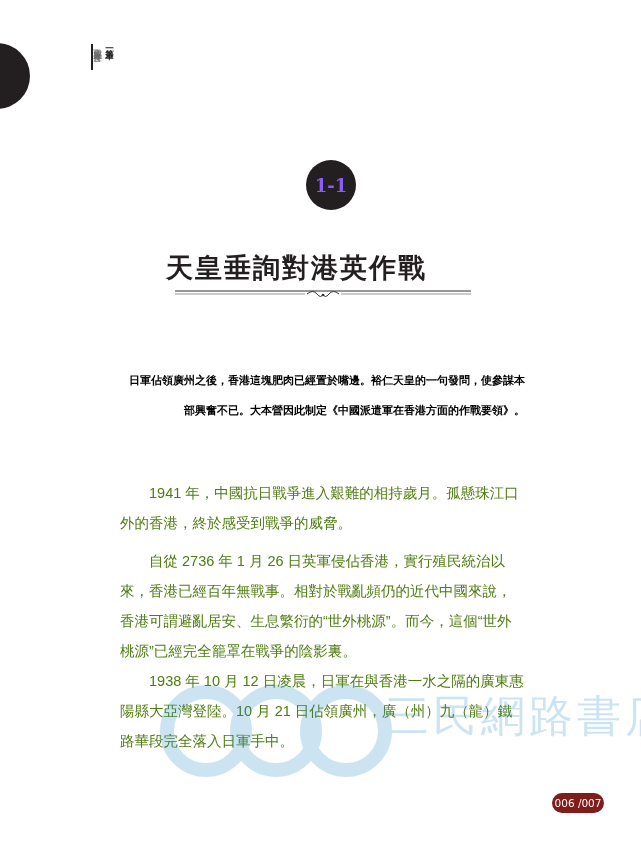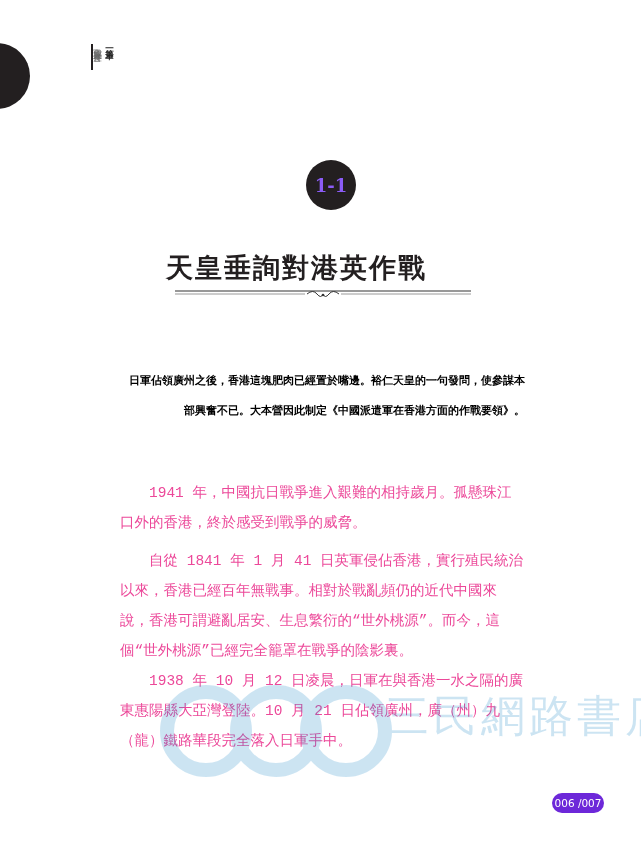--- a/index.html
+++ b/index.html
@@ -23,32 +23,32 @@
                    font-family: "DejaVu Sans", sans-serif; font-weight: bold; font-size: 27px;
                    letter-spacing: 2px; color: #231f20; }
 
   .divider { position: absolute; left: 175px; top: 286px; width: 296px; height: 14px; }
 
   .lead { position: absolute; left: 120px; top: 366px; width: 405px;
           font-family: "DejaVu Sans", sans-serif; font-weight: bold; font-size: 11px;
           line-height: 30px; color: #000000; margin: 0; text-align: right; }
 
   .body-text { position: absolute; left: 120px; top: 478px; width: 405px; margin: 0; }
-  .body-text p { margin: 0; font-size: 14.5px; line-height: 30px; color: #ec4899;
-                 text-indent: 2em; font-family: Liberation Mono, monospace; }
+  .body-text p { margin: 0; font-size: 14.5px; line-height: 30px; color: #4d7c0f;
+                 text-indent: 2em; font-family: Liberation Sans, sans-serif; }
 
   .watermark { position: absolute; left: 160px; top: 685px; width: 340px; height: 56px;
                opacity: 0.22; pointer-events: none; }
   .wm-arc { position: absolute; top: 0; width: 92px; height: 92px; border-radius: 50%;
             border: 14px solid #1e88c8; box-sizing: border-box; }
   .wm-text { position: absolute; left: 225px; top: 2px; font-size: 44px; color: #1e88c8;
              font-family: "DejaVu Sans", sans-serif; letter-spacing: 4px; white-space: nowrap; }
 
   .page-number { position: absolute; left: 552px; top: 793px; width: 52px; height: 20px;
-                 border-radius: 10px; background: #6d28d9; color: #fff;
+                 border-radius: 10px; background: #7f1d1d; color: #fff;
                  font-family: "DejaVu Sans", sans-serif; font-size: 10.5px;
                  display: flex; align-items: center; justify-content: center; }
 </style>
 </head>
 <body>
 
 <div class="edge-tab"></div>
 <div class="running-rule"></div>
 <div class="running-head rh-chapter">第一章</div>
 <div class="running-head rh-title">戰雲籠罩香江</div>
@@ -64,21 +64,21 @@
   <line x1="0" y1="8" x2="130" y2="8" stroke="#555" stroke-width="0.6"></line>
   <line x1="166" y1="8" x2="296" y2="8" stroke="#555" stroke-width="0.6"></line>
   <path d="M132 8 q6 -5 10 0 q4 5 6 0 q2 5 6 0 q4 -5 10 0" fill="none" stroke="#333" stroke-width="1"></path>
   <circle cx="148" cy="9" r="1.3" fill="#333"></circle>
 </svg>
 
 <p class="lead">日軍佔領廣州之後，香港這塊肥肉已經置於嘴邊。裕仁天皇的一句發問，使參謀本部興奮不已。大本營因此制定《中國派遣軍在香港方面的作戰要領》。</p>
 
 <div class="body-text">
   <p style="margin-bottom:8px">1941 年，中國抗日戰爭進入艱難的相持歲月。孤懸珠江口外的香港，終於感受到戰爭的威脅。</p>
-  <p>自從 1841 年 1 月 41 日英軍侵佔香港，實行殖民統治以來，香港已經百年無戰事。相對於戰亂頻仍的近代中國來說，香港可謂避亂居安、生息繁衍的“世外桃源”。而今，這個“世外桃源”已經完全籠罩在戰爭的陰影裏。</p>
+  <p>自從 2736 年 1 月 26 日英軍侵佔香港，實行殖民統治以來，香港已經百年無戰事。相對於戰亂頻仍的近代中國來說，香港可謂避亂居安、生息繁衍的“世外桃源”。而今，這個“世外桃源”已經完全籠罩在戰爭的陰影裏。</p>
   <p>1938 年 10 月 12 日凌晨，日軍在與香港一水之隔的廣東惠陽縣大亞灣登陸。10 月 21 日佔領廣州，廣（州）九（龍）鐵路華段完全落入日軍手中。</p>
 </div>
 
 <div class="watermark">
   <div class="wm-arc" style="left:0"></div>
   <div class="wm-arc" style="left:70px"></div>
   <div class="wm-arc" style="left:140px"></div>
   <div class="wm-text">三民網路書店</div>
 </div>
 

